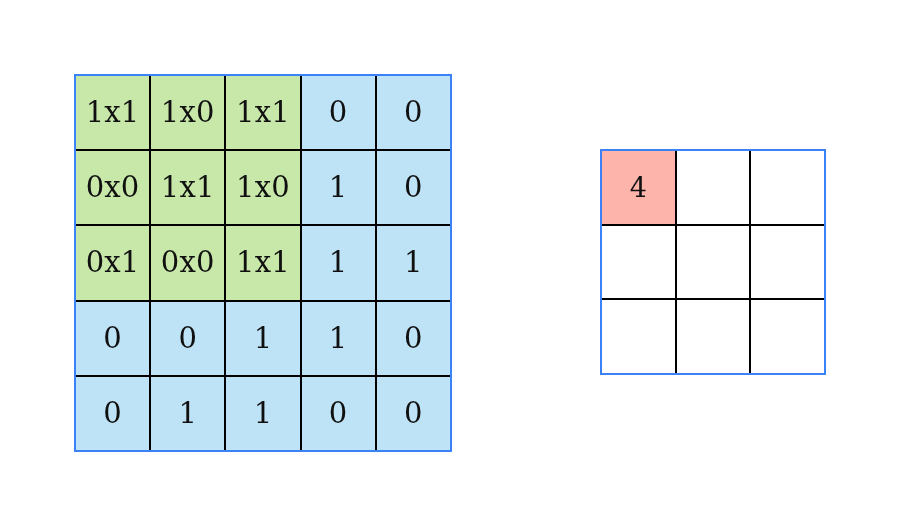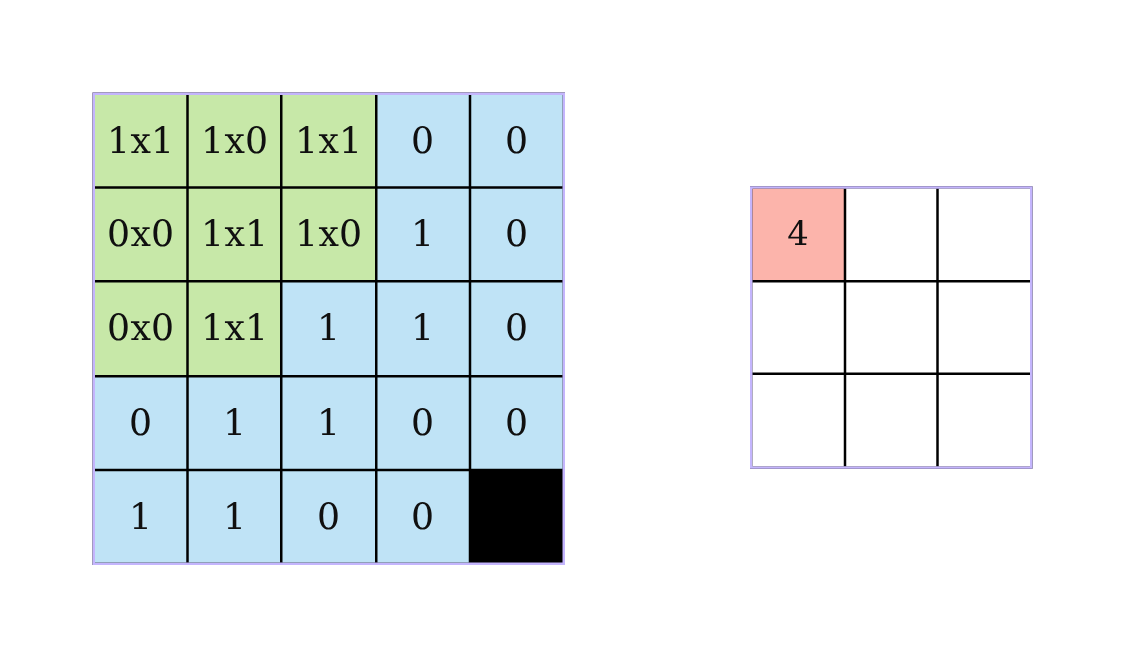--- a/index.html
+++ b/index.html
@@ -24,21 +24,21 @@
     width: 900px;
     height: 525px;
     background: #ffffff;
   }
 
   
   .grid {
     position: absolute;
     display: grid;
     background: #000000;
-    border: 2px solid #c4b5fd;
+    border: 2px solid #3b82f6;
     box-sizing: border-box;
   }
 
   .grid .cell {
     display: flex;
     align-items: center;
     justify-content: center;
     box-sizing: border-box;
     background: #ffffff;
     color: #101010;
@@ -91,20 +91,21 @@
     <div class="cell kernel-cell">1x1</div>
     <div class="cell plain-cell">0</div>
     <div class="cell plain-cell">0</div>
 
     <div class="cell kernel-cell">0x0</div>
     <div class="cell kernel-cell">1x1</div>
     <div class="cell kernel-cell">1x0</div>
     <div class="cell plain-cell">1</div>
     <div class="cell plain-cell">0</div>
 
+    <div class="cell kernel-cell">0x1</div>
     <div class="cell kernel-cell">0x0</div>
     <div class="cell kernel-cell">1x1</div>
     <div class="cell plain-cell">1</div>
     <div class="cell plain-cell">1</div>
 
     <div class="cell plain-cell">0</div>
     <div class="cell plain-cell">0</div>
     <div class="cell plain-cell">1</div>
     <div class="cell plain-cell">1</div>
     <div class="cell plain-cell">0</div>

